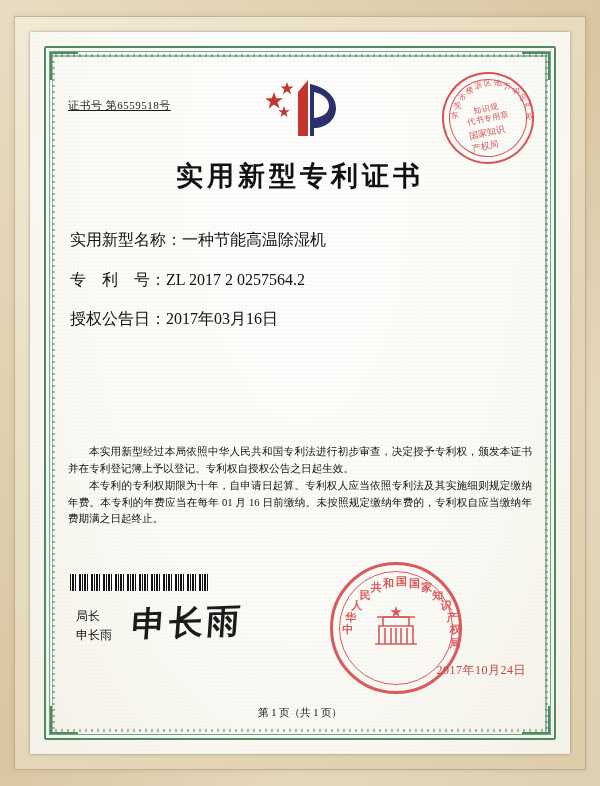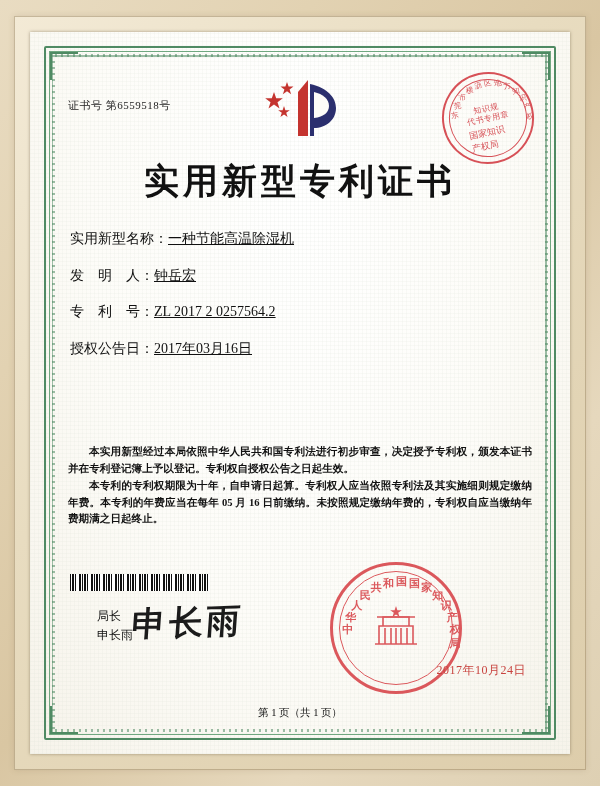--- a/index.html
+++ b/index.html
@@ -106,20 +106,21 @@
   }
 
   .cert-no {
     position: absolute;
     left: 8px;
     top: 36px;
     font-size: 11px;
     color: #1d1d1d;
     letter-spacing: 0.5px;
     white-space: nowrap;
+    text-decoration: underline;
   }
 
   
   .top-seal {
     position: absolute;
     right: 6px;
     top: 10px;
     width: 88px;
     height: 88px;
     border-radius: 50%;
@@ -172,35 +173,34 @@
     transform: translateX(-50%);
     width: 92px;
     height: 66px;
   }
 
   .title {
     position: absolute;
     left: 0; right: 0;
     top: 96px;
     text-align: center;
-    font-size: 35px;
+    font-size: 27px;
     font-weight: bold;
     letter-spacing: 4px;
     color: #111;
     font-family: "DejaVu Serif", "Liberation Serif", serif;
   }
 
   .fields {
     position: absolute;
     left: 10px;
     right: 10px;
     top: 168px;
-    font-size: 14px;
-    color: #111;
-    text-decoration: underline;
+    font-size: 16px;
+    color: #111;
   }
   .field-row {
     margin-bottom: 18.5px;
     white-space: nowrap;
   }
   .field-label {
     display: inline-block;
     color: #111;
   }
   .field-value {
@@ -209,21 +209,20 @@
 
   .body-text {
     position: absolute;
     left: 8px;
     right: 8px;
     top: 382px;
     font-size: 10.6px;
     line-height: 16.5px;
     color: #111;
     text-align: justify;
-    font-weight: bold;
   }
   .body-text p {
     margin: 0 0 1px 0;
     text-indent: 21px;
   }
 
   
   .barcode {
     position: absolute;
     left: 10px;
@@ -237,21 +236,20 @@
   }
 
   
   .sig-label {
     position: absolute;
     left: 16px;
     top: 545px;
     font-size: 12px;
     line-height: 19px;
     color: #111;
-    margin-left: 21px;
   }
   .sig-hand {
     position: absolute;
     left: 72px;
     top: 538px;
     font-size: 34px;
     color: #1b1b1b;
     font-family: "DejaVu Serif", "Liberation Serif", serif;
     letter-spacing: 3px;
     transform: skewX(-6deg) rotate(-2deg);
@@ -368,33 +366,30 @@
         <div class="seal-star">国家知识产权局</div>
       </div>
 
       <div class="title">实用新型专利证书</div>
 
       <div class="fields">
         <div class="field-row">
           <span class="field-label">实用新型名称：</span><span class="field-value">一种节能高温除湿机</span>
         </div>
         <div class="field-row">
-          <span class="field-label">发　明　人：</span><span class="field-value">钟岳宏</span>
-        </div>
-        <div class="field-row">
           <span class="field-label">专　利　号：</span><span class="field-value">ZL 2017 2 0257564.2</span>
         </div>
         <div class="field-row">
           <span class="field-label">授权公告日：</span><span class="field-value">2017年03月16日</span>
         </div>
       </div>
 
       <div class="body-text">
         <p>本实用新型经过本局依照中华人民共和国专利法进行初步审查，决定授予专利权，颁发本证书并在专利登记簿上予以登记。专利权自授权公告之日起生效。</p>
-        <p>本专利的专利权期限为十年，自申请日起算。专利权人应当依照专利法及其实施细则规定缴纳年费。本专利的年费应当在每年 05 月 16 日前缴纳。未按照规定缴纳年费的，专利权自应当缴纳年费期满之日起终止。</p>
+        <p>本专利的专利权期限为十年，自申请日起算。专利权人应当依照专利法及其实施细则规定缴纳年费。本专利的年费应当在每年 01 月 16 日前缴纳。未按照规定缴纳年费的，专利权自应当缴纳年费期满之日起终止。</p>
       </div>
 
       <div class="barcode"></div>
 
       <div class="sig-label">
         <div>局长</div>
         <div>申长雨</div>
       </div>
 
       <div class="sig-hand">申长雨</div>

